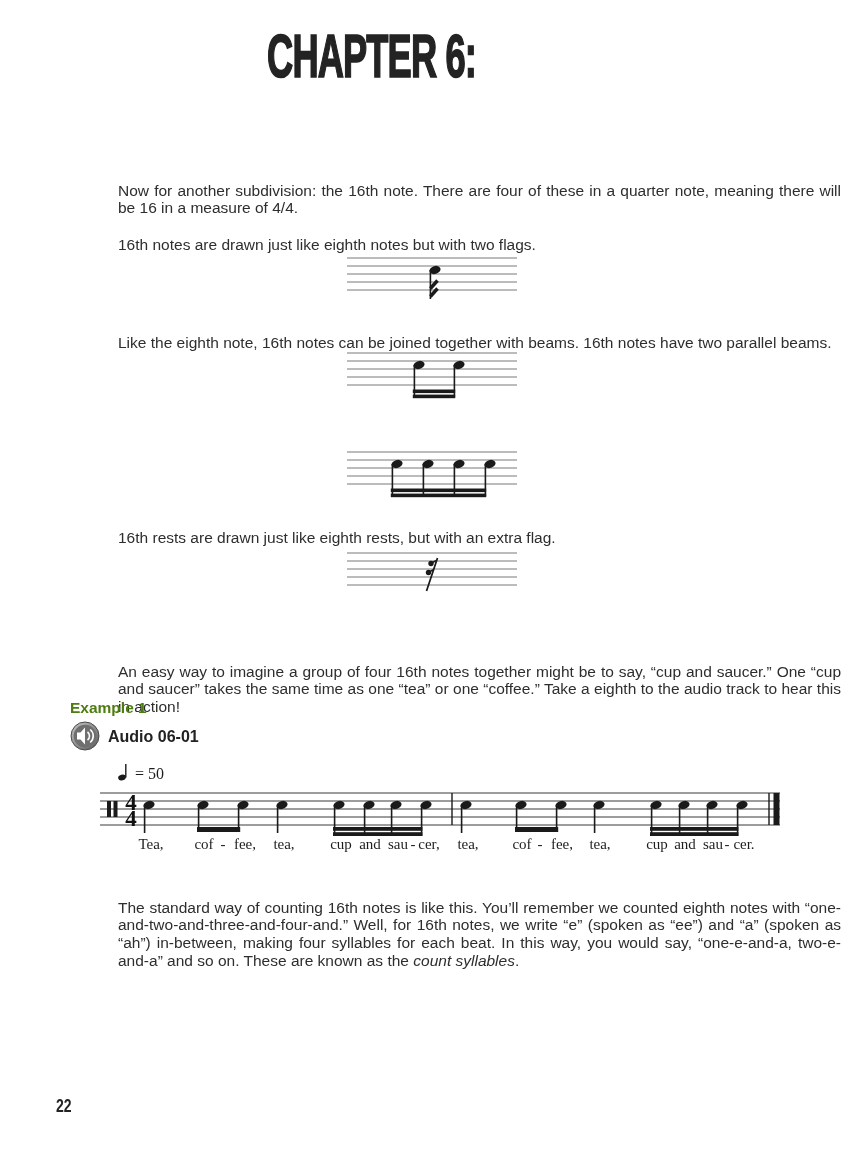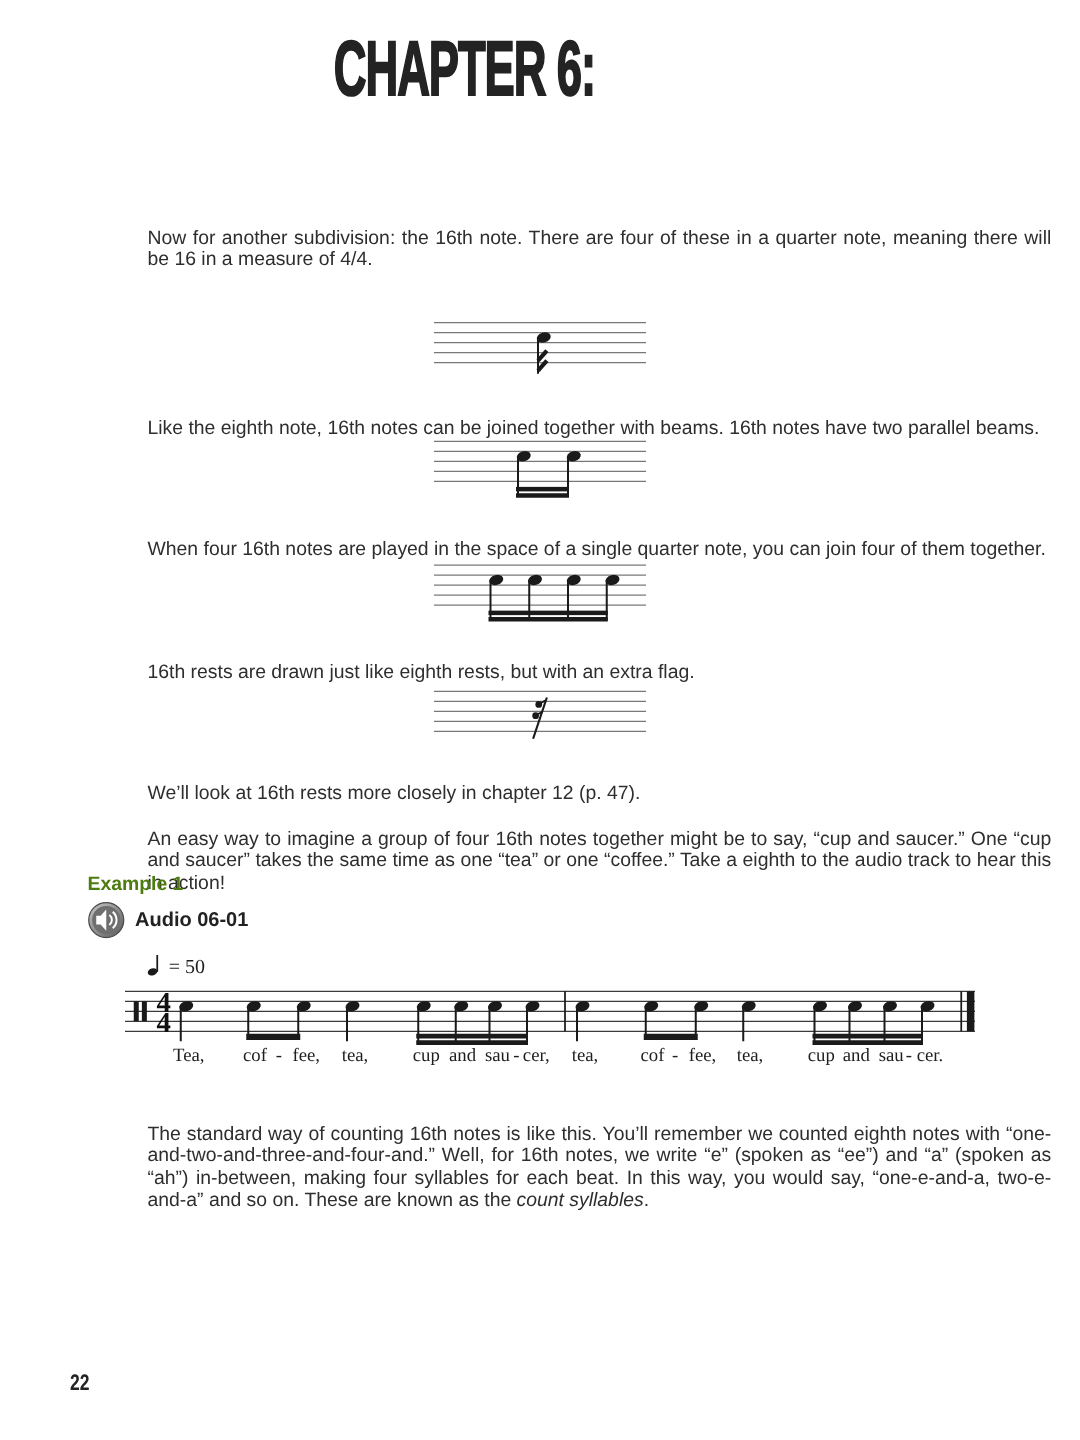--- a/index.html
+++ b/index.html
@@ -33,20 +33,21 @@
 </head>
 <body>
 
 <div class="page">
 
   <div class="title">
     <span class="line"><span class="cond">CHAPTER 6:</span></span>
   </div>
 
   <p class="para" style="top:166px">Now for another subdivision: the 16th note. There are four of these in a quarter note, meaning there will be 16 in a measure of 4/4.</p>
+  <p class="para" style="top:220px">16th notes are drawn just like eighth notes but with two flags.</p>
 
   <svg class="ministaff" style="top:255px" width="170" height="52" viewBox="0 0 170 52">
     <g>
       <line class="staffline-mini" x1="0" y1="3" x2="170" y2="3"></line>
       <line class="staffline-mini" x1="0" y1="11" x2="170" y2="11"></line>
       <line class="staffline-mini" x1="0" y1="19" x2="170" y2="19"></line>
       <line class="staffline-mini" x1="0" y1="27" x2="170" y2="27"></line>
       <line class="staffline-mini" x1="0" y1="35" x2="170" y2="35"></line>
     </g>
     <g>
@@ -70,21 +71,20 @@
     <g>
       <ellipse class="ink" cx="72" cy="15" rx="5.7" ry="4" transform="rotate(-16 72 15)"></ellipse>
       <ellipse class="ink" cx="112" cy="15" rx="5.7" ry="4" transform="rotate(-16 112 15)"></ellipse>
       <rect class="ink" x="66.6" y="15" width="1.6" height="32.5"></rect>
       <rect class="ink" x="106.6" y="15" width="1.6" height="32.5"></rect>
       <rect class="ink" x="65.8" y="39.5" width="42.4" height="3.6"></rect>
       <rect class="ink" x="65.8" y="44.6" width="42.4" height="3.6"></rect>
     </g>
   </svg>
 
-  <p class="para" style="top:415px">When four 16th notes are played in the space of a single quarter note, you can join four of them together.</p>
 
   <svg class="ministaff" style="top:449px" width="170" height="52" viewBox="0 0 170 52">
     <g>
       <line class="staffline-mini" x1="0" y1="3" x2="170" y2="3"></line>
       <line class="staffline-mini" x1="0" y1="11" x2="170" y2="11"></line>
       <line class="staffline-mini" x1="0" y1="19" x2="170" y2="19"></line>
       <line class="staffline-mini" x1="0" y1="27" x2="170" y2="27"></line>
       <line class="staffline-mini" x1="0" y1="35" x2="170" y2="35"></line>
     </g>
     <g>
@@ -113,21 +113,20 @@
     </g>
     <g>
       <line class="ink-stroke" x1="90.5" y1="8" x2="79.5" y2="41" stroke-width="1.7"></line>
       <circle class="ink" cx="84" cy="13.5" r="2.7"></circle>
       <circle class="ink" cx="81.5" cy="22.5" r="2.7"></circle>
       <line class="ink-stroke" x1="84.5" y1="13" x2="89.3" y2="10.5" stroke-width="1.5"></line>
       <line class="ink-stroke" x1="82" y1="22" x2="86.8" y2="19.5" stroke-width="1.5"></line>
     </g>
   </svg>
 
-  <p class="para" style="top:610px">We’ll look at 16th rests more closely in chapter 12 (p. 47).</p>
   <p class="para" style="top:647px">An easy way to imagine a group of four 16th notes together might be to say, “cup and saucer.” One “cup and saucer” takes the same time as one “tea” or one “coffee.” Take a eighth to the audio track to hear this in action!</p>
 
   <div class="heading" style="top:699px">Example 1</div>
 
   <svg style="position:absolute; left:70px; top:721px" width="30" height="30" viewBox="0 0 30 30">
     <defs>
       <linearGradient id="ag" x1="0" y1="0" x2="1" y2="1">
         <stop offset="0" stop-color="#c9c9c9"></stop>
         <stop offset="1" stop-color="#585858"></stop>
       </linearGradient>

